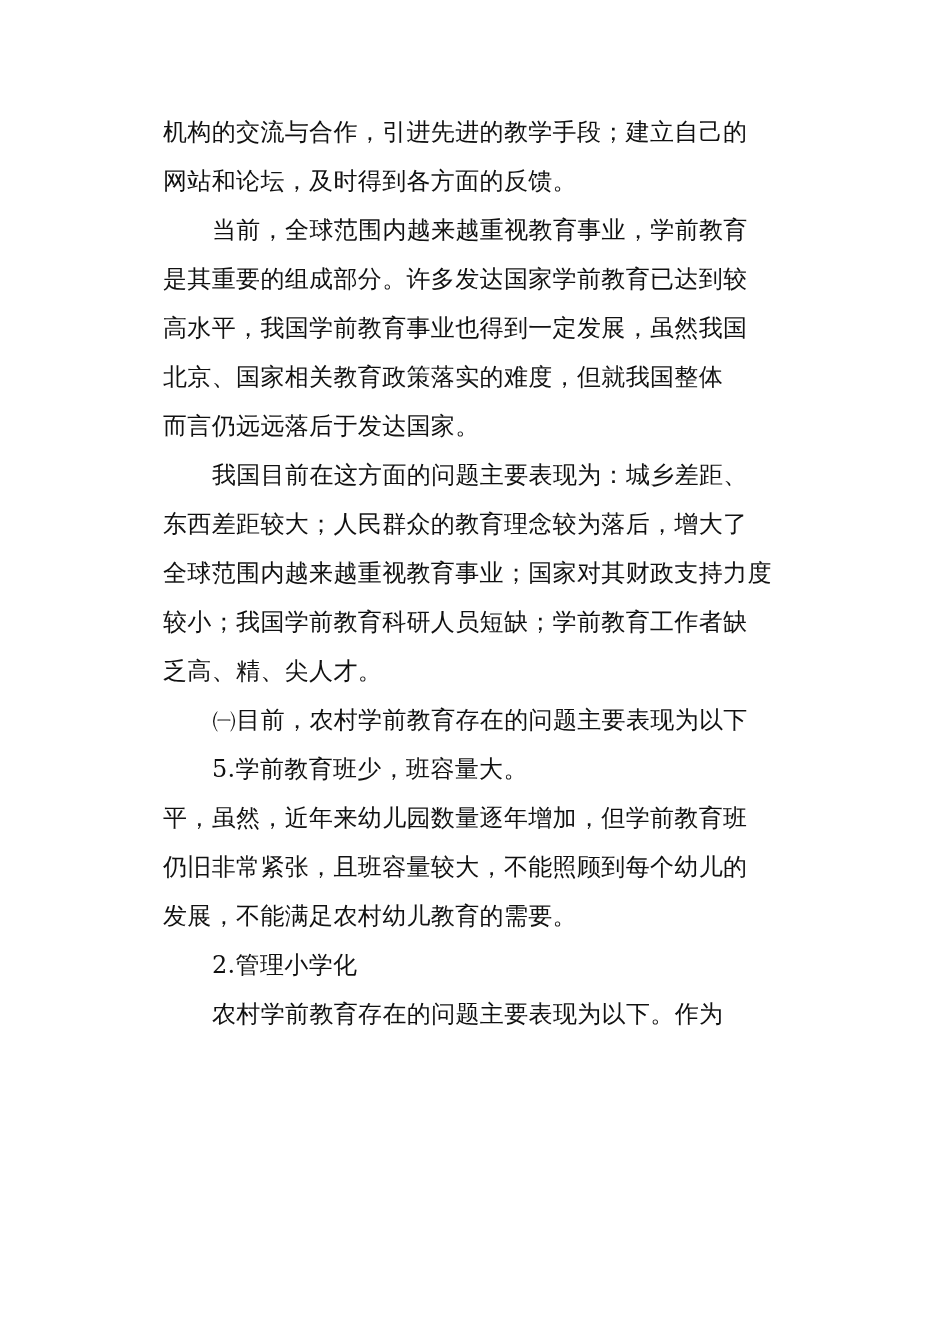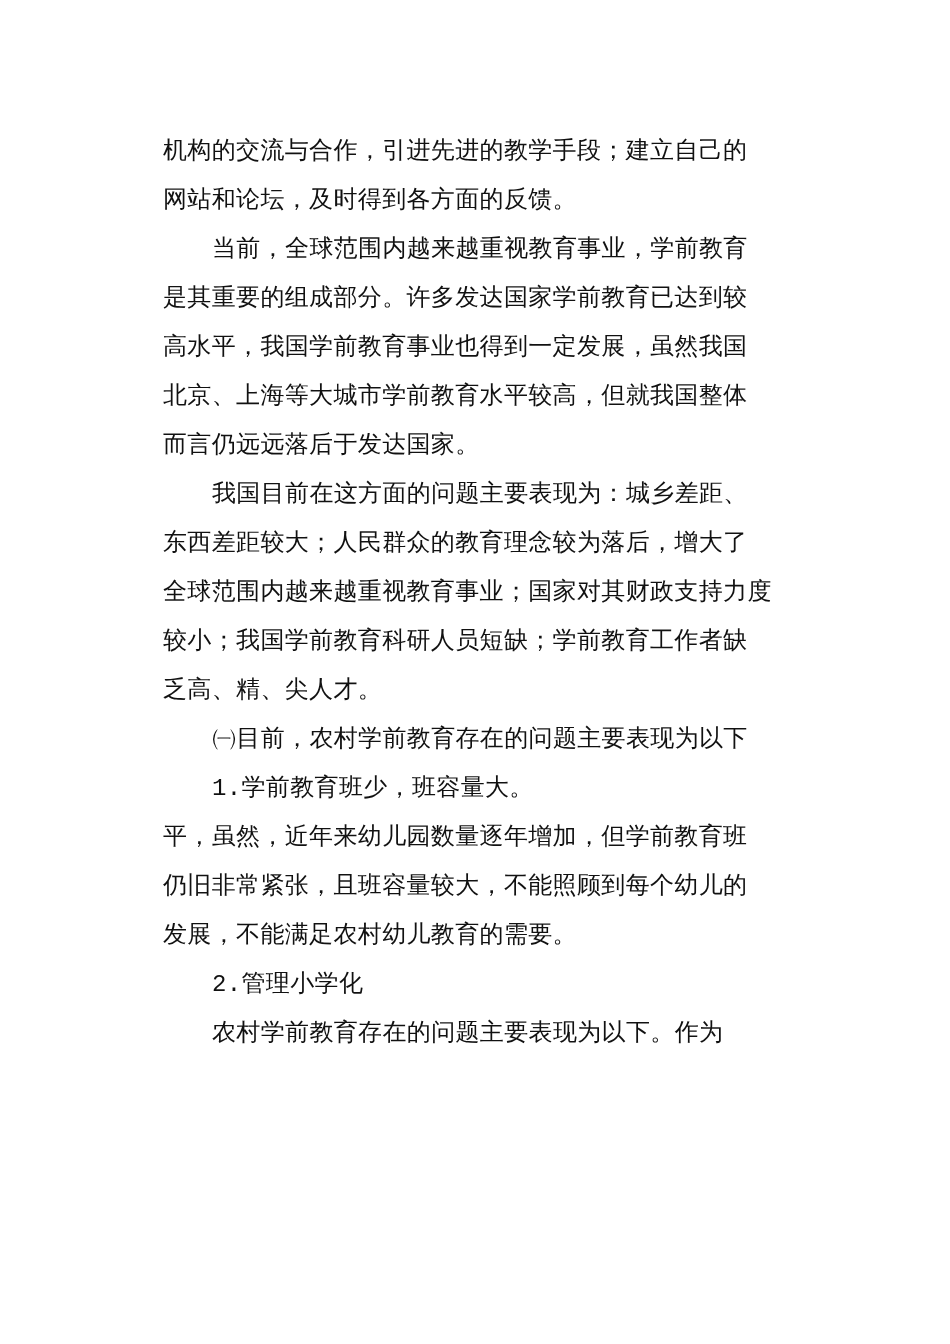--- a/index.html
+++ b/index.html
@@ -11,23 +11,22 @@
       width: 950px;
       height: 1344px;
       position: relative;
       overflow: hidden;
       font-family: "DejaVu Serif", "Liberation Serif", serif;
       color: #111111;
     }
     .page {
       position: absolute;
       left: 163px;
-      top: 127px;
+      top: 108px;
       width: 612px;
-      font-family: Liberation Mono, monospace;
     }
     .line {
       height: 49px;
       line-height: 49px;
       font-size: 24px;
       white-space: nowrap;
       letter-spacing: 0.35px;
     }
     .indent {
       padding-left: 49px;
@@ -35,27 +34,27 @@
   </style>
 </head>
 <body>
 
 <div class="page">
   <div class="line">机构的交流与合作，引进先进的教学手段；建立自己的</div>
   <div class="line">网站和论坛，及时得到各方面的反馈。</div>
   <div class="line indent">当前，全球范围内越来越重视教育事业，学前教育</div>
   <div class="line">是其重要的组成部分。许多发达国家学前教育已达到较</div>
   <div class="line">高水平，我国学前教育事业也得到一定发展，虽然我国</div>
-  <div class="line">北京、上海等大城市学前教育水平较高，但就我国整体</div>
+  <div class="line">北京、国家相关教育政策落实的难度，但就我国整体</div>
   <div class="line">而言仍远远落后于发达国家。</div>
   <div class="line indent">我国目前在这方面的问题主要表现为：城乡差距、</div>
   <div class="line">东西差距较大；人民群众的教育理念较为落后，增大了</div>
   <div class="line">全球范围内越来越重视教育事业；国家对其财政支持力度</div>
   <div class="line">较小；我国学前教育科研人员短缺；学前教育工作者缺</div>
   <div class="line">乏高、精、尖人才。</div>
   <div class="line indent">㈠目前，农村学前教育存在的问题主要表现为以下</div>
-  <div class="line indent">1.学前教育班少，班容量大。</div>
+  <div class="line indent">5.学前教育班少，班容量大。</div>
   <div class="line">平，虽然，近年来幼儿园数量逐年增加，但学前教育班</div>
   <div class="line">仍旧非常紧张，且班容量较大，不能照顾到每个幼儿的</div>
   <div class="line">发展，不能满足农村幼儿教育的需要。</div>
   <div class="line indent">2.管理小学化</div>
   <div class="line indent">农村学前教育存在的问题主要表现为以下。作为</div>
 </div>
 
 </body></html>

